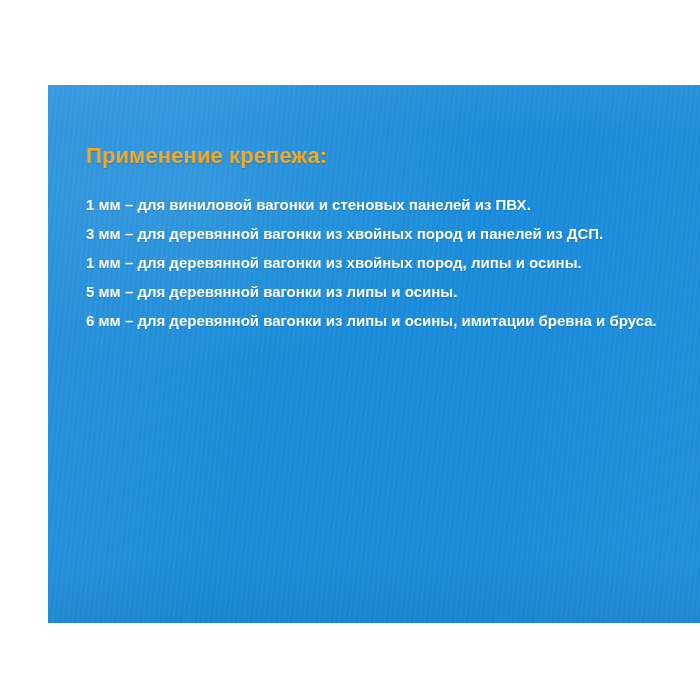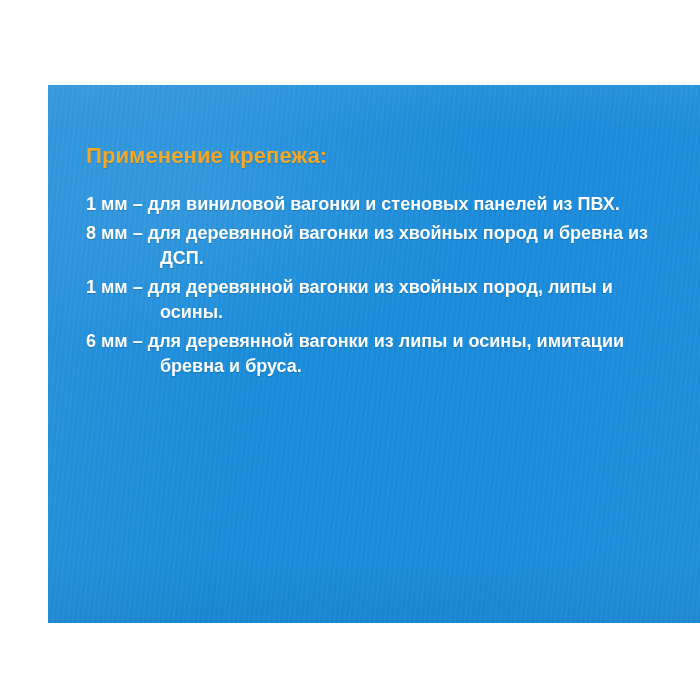--- a/index.html
+++ b/index.html
@@ -81,21 +81,21 @@
   }
 
   
   .spec-list {
     list-style: none;
     margin: 0;
     padding: 0;
   }
   .spec-item {
     color: #ffffff;
-    font-size: 18px;
+    font-size: 15px;
     font-weight: bold;
     line-height: 25px;
     margin-bottom: 4px;
     padding-left: 74px;
     text-indent: -74px;
     text-shadow: 0 1px 1px rgba(0,0,0,0.17);
     max-width: 505px;
   }
   .spec-item:last-child {
     margin-bottom: 8px;
@@ -121,32 +121,37 @@
       <ul class="spec-list">
 
         <li class="spec-item">
           <span class="spec-size">1 мм</span>
           <span class="spec-dash">–</span>
           <span class="spec-desc">для виниловой вагонки и стеновых панелей из ПВХ.</span>
         </li>
 
 
         <li class="spec-item">
-          <span class="spec-size">8 мм</span>
+          <span class="spec-size">3 мм</span>
           <span class="spec-dash">–</span>
-          <span class="spec-desc">для деревянной вагонки из хвойных пород и бревна из ДСП.</span>
+          <span class="spec-desc">для деревянной вагонки из хвойных пород и панелей из ДСП.</span>
         </li>
 
 
         <li class="spec-item">
           <span class="spec-size">1 мм</span>
           <span class="spec-dash">–</span>
           <span class="spec-desc">для деревянной вагонки из хвойных пород, липы и осины.</span>
         </li>
 
+        <li class="spec-item">
+          <span class="spec-size">5 мм</span>
+          <span class="spec-dash">–</span>
+          <span class="spec-desc">для деревянной вагонки из липы и осины.</span>
+        </li>
 
         <li class="spec-item">
           <span class="spec-size">6 мм</span>
           <span class="spec-dash">–</span>
           <span class="spec-desc">для деревянной вагонки из липы и осины, имитации бревна и бруса.</span>
         </li>
 
       </ul>
 
     </div>

